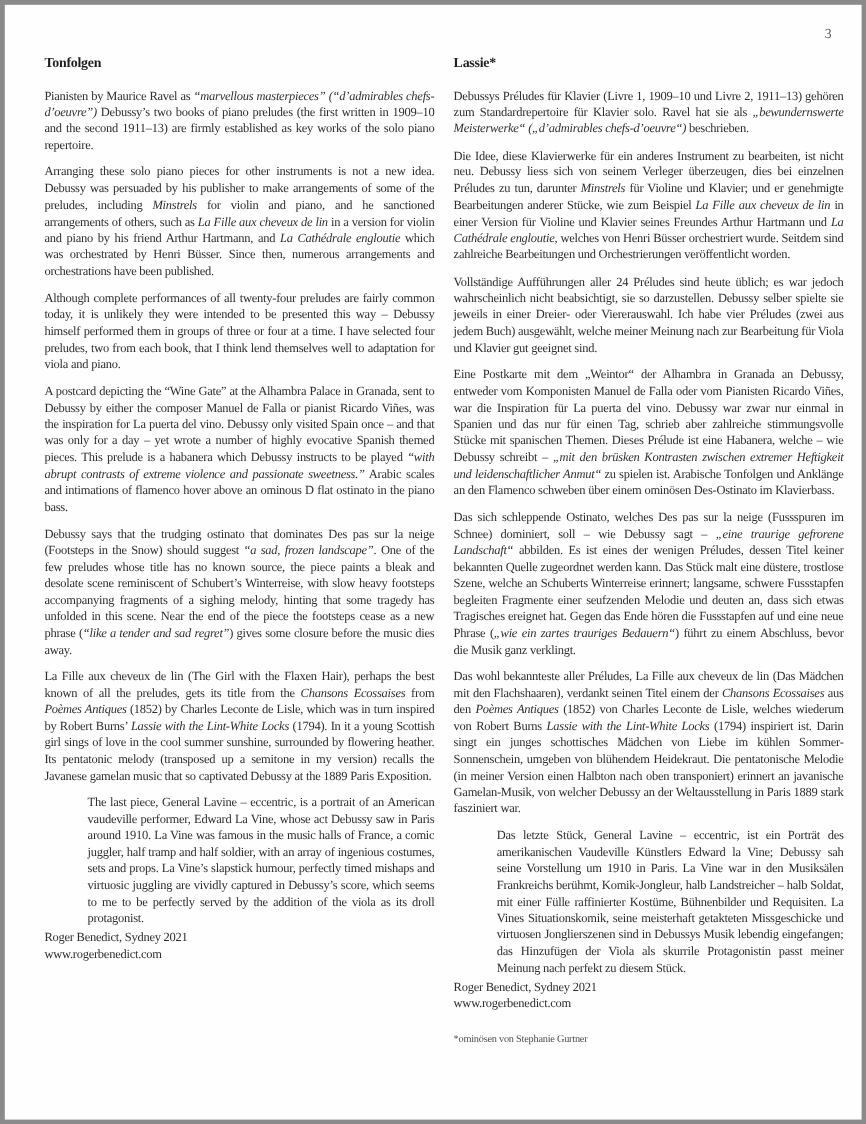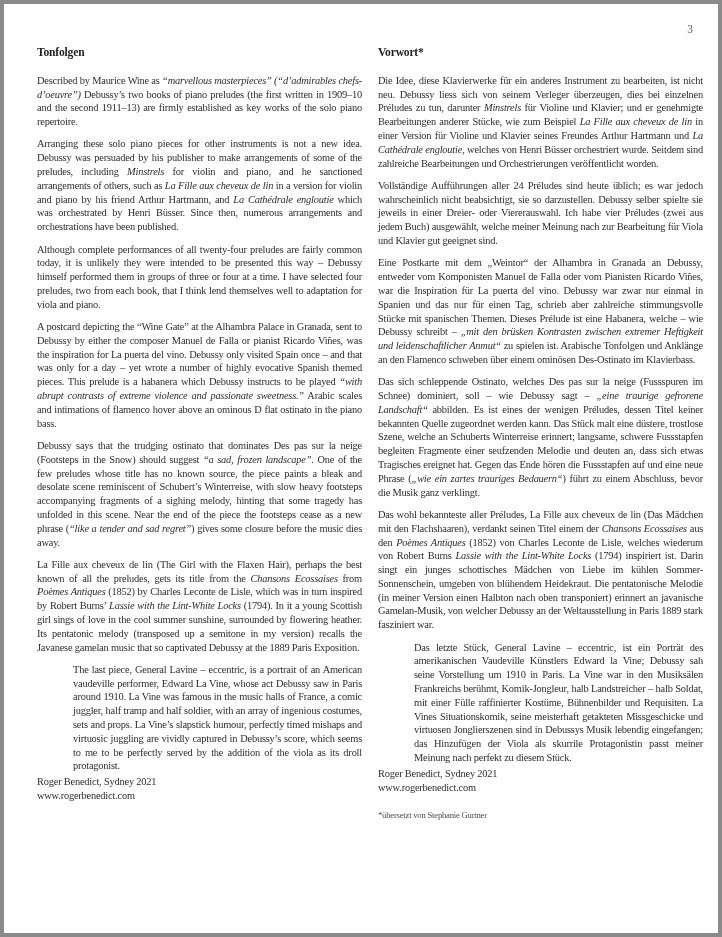--- a/index.html
+++ b/index.html
@@ -55,44 +55,45 @@
 </head>
 <body>
 
 <div class="frame">
 
   <div class="page-number">3</div>
 
   <div class="col col-left">
     <h2 class="heading">Tonfolgen</h2>
     <div id="paras-left">
-        <p class="para"><span>Described by Maurice Wine as </span><span class="i">“marvellous masterpieces” (“d’admirables chefs-d’oeuvre”)</span><span> Debussy’s two books of piano preludes (the first written in 1909–10 and the second 1911–13) are firmly established as key works of the solo piano repertoire.</span></p>
+        <p class="para"><span>Pianisten by Maurice Ravel as </span><span class="i">“marvellous masterpieces” (“d’admirables chefs-d’oeuvre”)</span><span> Debussy’s two books of piano preludes (the first written in 1909–10 and the second 1911–13) are firmly established as key works of the solo piano repertoire.</span></p>
         <p class="para"><span>Arranging these solo piano pieces for other instruments is not a new idea. Debussy was persuaded by his publisher to make arrangements of some of the preludes, including </span><span class="i">Minstrels</span><span> for violin and piano, and he sanctioned arrangements of others, such as </span><span class="i">La Fille aux cheveux de lin</span><span> in a version for violin and piano by his friend Arthur Hartmann, and </span><span class="i">La Cathédrale engloutie</span><span> which was orchestrated by Henri Büsser. Since then, numerous arrangements and orchestrations have been published.</span></p>
         <p class="para"><span>Although complete performances of all twenty-four preludes are fairly common today, it is unlikely they were intended to be presented this way – Debussy himself performed them in groups of three or four at a time. I have selected four preludes, two from each book, that I think lend themselves well to adaptation for viola and piano.</span></p>
         <p class="para"><span>A postcard depicting the “Wine Gate” at the Alhambra Palace in Granada, sent to Debussy by either the composer Manuel de Falla or pianist Ricardo Viñes, was the inspiration for </span><span class="b">La puerta del vino</span><span>. Debussy only visited Spain once – and that was only for a day – yet wrote a number of highly evocative Spanish themed pieces. This prelude is a habanera which Debussy instructs to be played </span><span class="i">“with abrupt contrasts of extreme violence and passionate sweetness.”</span><span> Arabic scales and intimations of flamenco hover above an ominous D flat ostinato in the piano bass.</span></p>
         <p class="para"><span>Debussy says that the trudging ostinato that dominates </span><span class="b">Des pas sur la neige</span><span> (Footsteps in the Snow) should suggest </span><span class="i">“a sad, frozen landscape”</span><span>. One of the few preludes whose title has no known source, the piece paints a bleak and desolate scene reminiscent of Schubert’s Winterreise, with slow heavy footsteps accompanying fragments of a sighing melody, hinting that some tragedy has unfolded in this scene. Near the end of the piece the footsteps cease as a new phrase (</span><span class="i">“like a tender and sad regret”</span><span>) gives some closure before the music dies away.</span></p>
         <p class="para"><span class="b">La Fille aux cheveux de lin</span><span> (The Girl with the Flaxen Hair), perhaps the best known of all the preludes, gets its title from the </span><span class="i">Chansons Ecossaises</span><span> from </span><span class="i">Poèmes Antiques</span><span> (1852) by Charles Leconte de Lisle, which was in turn inspired by Robert Burns’ </span><span class="i">Lassie with the Lint-White Locks</span><span> (1794). In it a young Scottish girl sings of love in the cool summer sunshine, surrounded by flowering heather. Its pentatonic melody (transposed up a semitone in my version) recalls the Javanese gamelan music that so captivated Debussy at the 1889 Paris Exposition.</span></p>
         <p class="para"><span>The last piece, </span><span class="b">General Lavine – eccentric</span><span>, is a portrait of an American vaudeville performer, Edward La Vine, whose act Debussy saw in Paris around 1910. La Vine was famous in the music halls of France, a comic juggler, half tramp and half soldier, with an array of ingenious costumes, sets and props. La Vine’s slapstick humour, perfectly timed mishaps and virtuosic juggling are vividly captured in Debussy’s score, which seems to me to be perfectly served by the addition of the viola as its droll protagonist.</span></p>
       </div>
     <div class="signoff">
       <div>Roger Benedict, Sydney 2021</div>
       <div>www.rogerbenedict.com</div>
     </div>
   </div>
 
   <div class="col col-right">
-    <h2 class="heading">Vorwort*</h2>
+    <h2 class="heading">Lassie*</h2>
     <div id="paras-right">
+        <p class="para"><span>Debussys Préludes für Klavier (Livre 1, 1909–10 und Livre 2, 1911–13) gehören zum Standardrepertoire für Klavier solo. Ravel hat sie als </span><span class="i">„bewundernswerte Meisterwerke“ („d’admirables chefs-d’oeuvre“)</span><span> beschrieben.</span></p>
         <p class="para"><span>Die Idee, diese Klavierwerke für ein anderes Instrument zu bearbeiten, ist nicht neu. Debussy liess sich von seinem Verleger überzeugen, dies bei einzelnen Préludes zu tun, darunter </span><span class="i">Minstrels</span><span> für Violine und Klavier; und er genehmigte Bearbeitungen anderer Stücke, wie zum Beispiel </span><span class="i">La Fille aux cheveux de lin</span><span> in einer Version für Violine und Klavier seines Freundes Arthur Hartmann und </span><span class="i">La Cathédrale engloutie</span><span>, welches von Henri Büsser orchestriert wurde. Seitdem sind zahlreiche Bearbeitungen und Orchestrierungen veröffentlicht worden.</span></p>
         <p class="para"><span>Vollständige Aufführungen aller 24 Préludes sind heute üblich; es war jedoch wahrscheinlich nicht beabsichtigt, sie so darzustellen. Debussy selber spielte sie jeweils in einer Dreier- oder Viererauswahl. Ich habe vier Préludes (zwei aus jedem Buch) ausgewählt, welche meiner Meinung nach zur Bearbeitung für Viola und Klavier gut geeignet sind.</span></p>
         <p class="para"><span>Eine Postkarte mit dem „Weintor“ der Alhambra in Granada an Debussy, entweder vom Komponisten Manuel de Falla oder vom Pianisten Ricardo Viñes, war die Inspiration für </span><span class="b">La puerta del vino</span><span>. Debussy war zwar nur einmal in Spanien und das nur für einen Tag, schrieb aber zahlreiche stimmungsvolle Stücke mit spanischen Themen. Dieses Prélude ist eine Habanera, welche – wie Debussy schreibt – </span><span class="i">„mit den brüsken Kontrasten zwischen extremer Heftigkeit und leidenschaftlicher Anmut“</span><span> zu spielen ist. Arabische Tonfolgen und Anklänge an den Flamenco schweben über einem ominösen Des-Ostinato im Klavierbass.</span></p>
         <p class="para"><span>Das sich schleppende Ostinato, welches </span><span class="b">Des pas sur la neige</span><span> (Fussspuren im Schnee) dominiert, soll – wie Debussy sagt – </span><span class="i">„eine traurige gefrorene Landschaft“</span><span> abbilden. Es ist eines der wenigen Préludes, dessen Titel keiner bekannten Quelle zugeordnet werden kann. Das Stück malt eine düstere, trostlose Szene, welche an Schuberts Winterreise erinnert; langsame, schwere Fussstapfen begleiten Fragmente einer seufzenden Melodie und deuten an, dass sich etwas Tragisches ereignet hat. Gegen das Ende hören die Fussstapfen auf und eine neue Phrase (</span><span class="i">„wie ein zartes trauriges Bedauern“</span><span>) führt zu einem Abschluss, bevor die Musik ganz verklingt.</span></p>
         <p class="para"><span>Das wohl bekannteste aller Préludes, </span><span class="b">La Fille aux cheveux de lin</span><span> (Das Mädchen mit den Flachshaaren), verdankt seinen Titel einem der </span><span class="i">Chansons Ecossaises</span><span> aus den </span><span class="i">Poèmes Antiques</span><span> (1852) von Charles Leconte de Lisle, welches wiederum von Robert Burns </span><span class="i">Lassie with the Lint-White Locks</span><span> (1794) inspiriert ist. Darin singt ein junges schottisches Mädchen von Liebe im kühlen Sommer-Sonnenschein, umgeben von blühendem Heidekraut. Die pentatonische Melodie (in meiner Version einen Halbton nach oben transponiert) erinnert an javanische Gamelan-Musik, von welcher Debussy an der Weltausstellung in Paris 1889 stark fasziniert war.</span></p>
         <p class="para"><span>Das letzte Stück, </span><span class="b">General Lavine – eccentric</span><span>, ist ein Porträt des amerikanischen Vaudeville Künstlers Edward la Vine; Debussy sah seine Vorstellung um 1910 in Paris. La Vine war in den Musiksälen Frankreichs berühmt, Komik-Jongleur, halb Landstreicher – halb Soldat, mit einer Fülle raffinierter Kostüme, Bühnenbilder und Requisiten. La Vines Situationskomik, seine meisterhaft getakteten Missgeschicke und virtuosen Jonglierszenen sind in Debussys Musik lebendig eingefangen; das Hinzufügen der Viola als skurrile Protagonistin passt meiner Meinung nach perfekt zu diesem Stück.</span></p>
       </div>
     <div class="signoff">
       <div>Roger Benedict, Sydney 2021</div>
       <div>www.rogerbenedict.com</div>
     </div>
-    <div class="footnote">*übersetzt von Stephanie Gurtner</div>
+    <div class="footnote">*ominösen von Stephanie Gurtner</div>
   </div>
 
 </div>
 
 </body></html>

